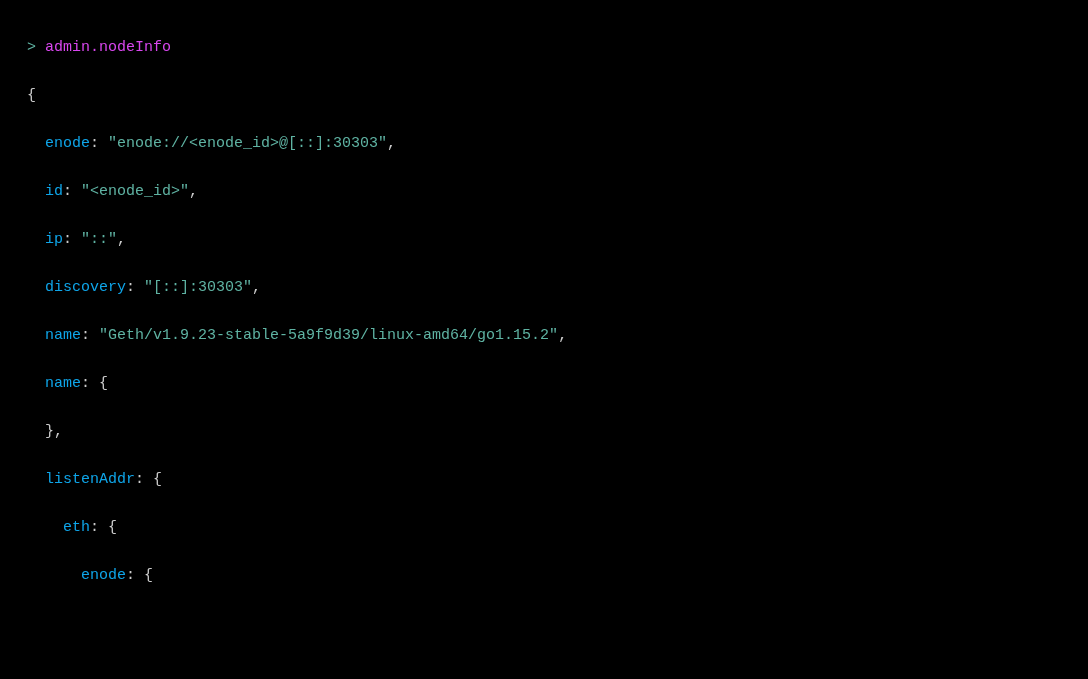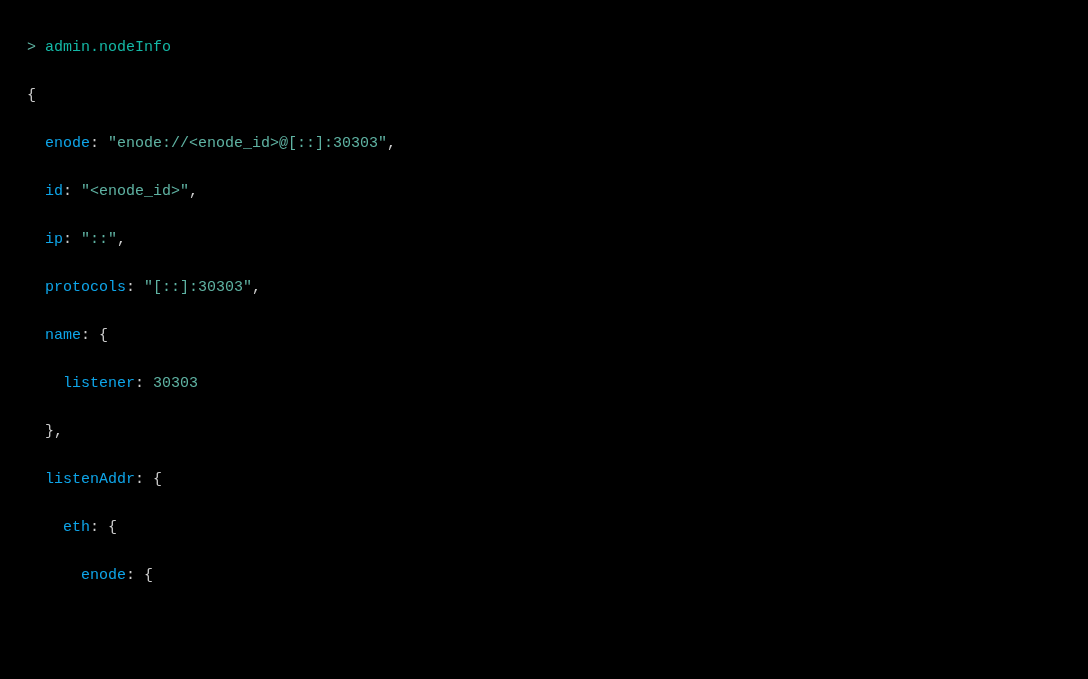--- a/index.html
+++ b/index.html
@@ -18,21 +18,21 @@
       height: 679px;
       overflow: hidden;
     }
     .terminal {
       white-space: pre;
     }
     .prompt {
       color: #5fb3a3;
     }
     .command {
-      color: #14b8a6;
+      color: #d946ef;
     }
     .brace {
       color: #cccccc;
     }
     .key {
       color: #0ea5e9;
     }
     .colon {
       color: #cccccc;
     }
@@ -51,23 +51,23 @@
   </style>
 </head>
 <body>
 
 <div class="terminal">
 <span class="line">   <span class="prompt">&gt;</span> <span class="command">admin.nodeInfo</span></span>
 <span class="line">   <span class="brace">{</span></span>
 <span class="line">     <span class="key">enode</span><span class="colon">: </span><span class="string">"enode://&lt;enode_id&gt;@[::]:30303"</span><span class="comma">,</span></span>
 <span class="line">     <span class="key">id</span><span class="colon">: </span><span class="string">"&lt;enode_id&gt;"</span><span class="comma">,</span></span>
 <span class="line">     <span class="key">ip</span><span class="colon">: </span><span class="string">"::"</span><span class="comma">,</span></span>
-<span class="line">     <span class="key">protocols</span><span class="colon">: </span><span class="string">"[::]:30303"</span><span class="comma">,</span></span>
+<span class="line">     <span class="key">discovery</span><span class="colon">: </span><span class="string">"[::]:30303"</span><span class="comma">,</span></span>
+<span class="line">     <span class="key">name</span><span class="colon">: </span><span class="string">"Geth/v1.9.23-stable-5a9f9d39/linux-amd64/go1.15.2"</span><span class="comma">,</span></span>
 <span class="line">     <span class="key">name</span><span class="colon">: </span><span class="brace">{</span></span>
-<span class="line">       <span class="key">listener</span><span class="colon">: </span><span class="number">30303</span></span>
 <span class="line">     <span class="brace">},</span></span>
 <span class="line">     <span class="key">listenAddr</span><span class="colon">: </span><span class="brace">{</span></span>
 <span class="line">       <span class="key">eth</span><span class="colon">: </span><span class="brace">{</span></span>
 <span class="line">         <span class="key">enode</span><span class="colon">: </span><span class="brace">{</span></span>
 
 
 
 
 
 

